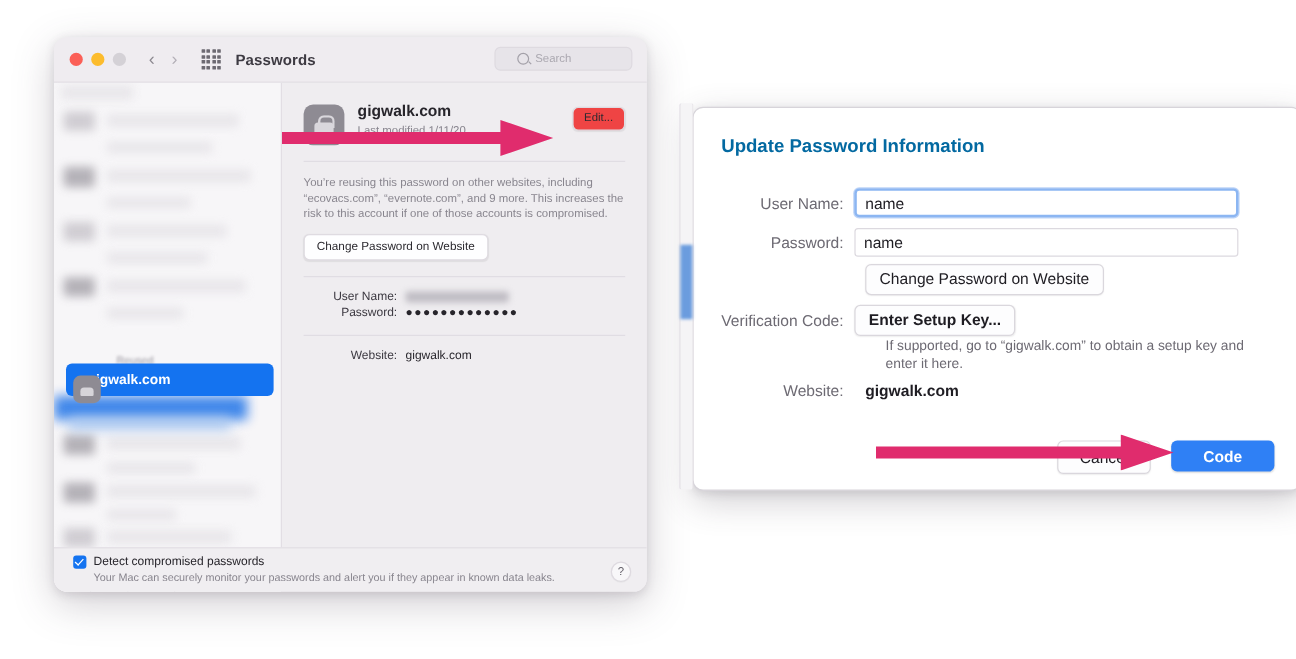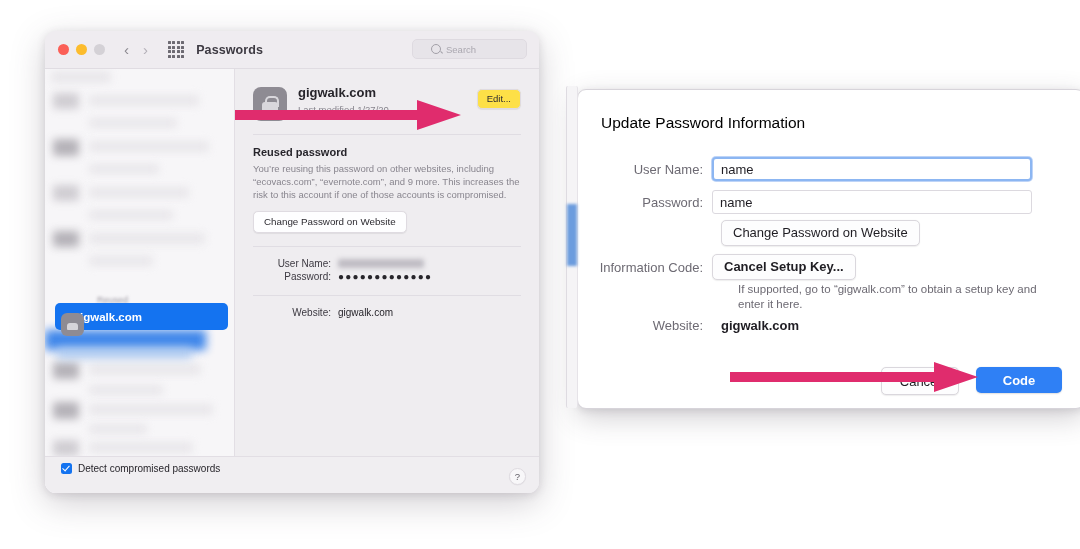--- a/index.html
+++ b/index.html
@@ -106,21 +106,21 @@
     flex:1; background:#efedf0; position:relative; padding:16px 18px 0 18px; box-sizing:border-box;
   }
   .detail-card { position:relative; }
   .d-head { display:flex; align-items:flex-start; gap:11px; }
   .d-icon { width:34px; height:34px; background:#8e8b93; border-radius:8px; position:relative; flex:none; margin-top:2px; }
   .d-icon::after { content:""; position:absolute; left:9px; top:15px; width:16px; height:11px; background:#d9d7dc; border-radius:3px 3px 2px 2px; }
   .d-icon::before { content:""; position:absolute; left:12px; top:9px; width:10px; height:9px; border:2.2px solid #d9d7dc; border-bottom:none; border-radius:5px 5px 0 0; }
   .d-title { font-size:13px; font-weight:700; color:#27252b; line-height:15px; }
   .d-sub { font-size:9.5px; color:#88858e; margin-top:4px; }
   .edit-btn {
-    position:absolute; right:0; top:4px; background:#fde047; border:1px solid #dfdbe1;
+    position:absolute; right:0; top:4px; background:#ef4444; border:1px solid #dfdbe1;
     border-radius:5px; padding:3px 9px 4px; font-size:9.5px; color:#2c2a30;
     box-shadow:0 .5px 1px rgba(0,0,0,.07);
   }
   .hr { height:1px; background:#e0dde3; margin:13px 0 11px; }
   .sect-title { font-size:11px; font-weight:700; color:#27252b; }
   .sect-body { font-size:9.5px; color:#88858e; line-height:13.2px; margin-top:4px; }
   .cpw-btn {
     display:inline-block; margin-top:9px; background:#fefeff; border:1px solid #dfdbe1;
     border-radius:5px; padding:4px 10px 5px; font-size:9.8px; color:#2c2a30;
     box-shadow:0 .5px 1px rgba(0,0,0,.07);
@@ -156,21 +156,21 @@
     border:1px solid #d7d4da;
     box-shadow:0 9px 28px rgba(70,62,76,.24), 0 2px 7px rgba(70,62,76,.13);
     box-sizing:border-box;
   }
   .sheet-edgestrip {
     position:absolute; left:-12px; top:-4px; width:10px; height:322px;
     background:#f5f4f6; border-left:1px solid #dedbe1; border-right:1px solid #e6e3e8;
     border-radius:2px;
   }
   .sheet-edgestrip .blue { position:absolute; left:0; right:0; top:118px; height:62px; background:#3d7fd6; opacity:.75; filter:blur(1.4px); }
-  .sheet-title { position:absolute; left:23px; top:24px; font-size:15.5px; font-weight:400; color:#000000; }
+  .sheet-title { position:absolute; left:23px; top:24px; font-size:15.5px; font-weight:700; color:#0369a1; }
 
   .frow { position:absolute; display:flex; align-items:center; }
   .flabel { width:134px; text-align:right; font-size:13px; color:#6d6a73; padding-right:9px; box-sizing:border-box; }
   .finput {
     width:320px; height:24px; background:#fff; border:1px solid #dcd9df; border-radius:3px;
     font-size:13px; color:#1f1d23; padding:0 7px; box-sizing:border-box;
     display:flex; align-items:center;
   }
   .finput.focused { border:2px solid #8cb6f2; box-shadow:0 0 0 1px rgba(111,160,238,.45); border-radius:4px; }
   .sbtn {
@@ -317,29 +317,28 @@
           </div>
         </div>
       </div>
 
       <div class="detail">
         <div class="detail-card">
           <div class="d-head">
             <div class="d-icon"></div>
             <div>
               <div class="d-title">gigwalk.com</div>
-              <div class="d-sub">Last modified 1/27/20</div>
+              <div class="d-sub">Last modified 1/11/20</div>
             </div>
           </div>
           <div class="edit-btn">Edit...</div>
         </div>
 
         <div class="hr"></div>
 
-        <div class="sect-title">Reused password</div>
         <div class="sect-body">You’re reusing this password on other websites, including “ecovacs.com”, “evernote.com”, and 9 more. This increases the risk to this account if one of those accounts is compromised.</div>
         <div class="cpw-btn">Change Password on Website</div>
 
         <div class="hr"></div>
 
         <div class="kv">
           <div class="k">User Name:</div>
           <div class="v">
               <div class="blurredval"></div>
             </div>
@@ -356,20 +355,21 @@
           <div class="v">gigwalk.com</div>
         </div>
       </div>
     </div>
 
     <div class="winfoot">
       <div class="chkrow">
         <span class="chk"></span>
         <span class="chklabel">Detect compromised passwords</span>
       </div>
+      <div class="foot-sub">Your Mac can securely monitor your passwords and alert you if they appear in known data leaks.</div>
       <div class="help-btn">?</div>
     </div>
   </div>
 
   <div class="sheet">
     <div class="sheet-edgestrip">
       <div class="blue"></div>
     </div>
 
     <div class="sheet-title">Update Password Information</div>
@@ -382,22 +382,22 @@
     <div class="frow" style="left:0; top:100px;">
       <div class="flabel">Password:</div>
       <div class="finput">name</div>
     </div>
 
     <div class="frow" style="left:134px; top:130px;">
       <div class="sbtn" style="margin-left:9px;">Change Password on Website</div>
     </div>
 
     <div class="frow" style="left:0; top:164px;">
-      <div class="flabel">Information Code:</div>
-      <div class="sbtn" style="font-weight:700;">Cancel Setup Key...</div>
+      <div class="flabel">Verification Code:</div>
+      <div class="sbtn" style="font-weight:700;">Enter Setup Key...</div>
     </div>
 
     <div class="helper" style="top:192px;">If supported, go to “gigwalk.com” to obtain a setup key and enter it here.</div>
 
     <div class="frow" style="left:0; top:228px;">
       <div class="flabel">Website:</div>
       <div class="website-val" style="margin-left:9px;">gigwalk.com</div>
     </div>
 
     <div class="cancel-btn">Cancel</div>

